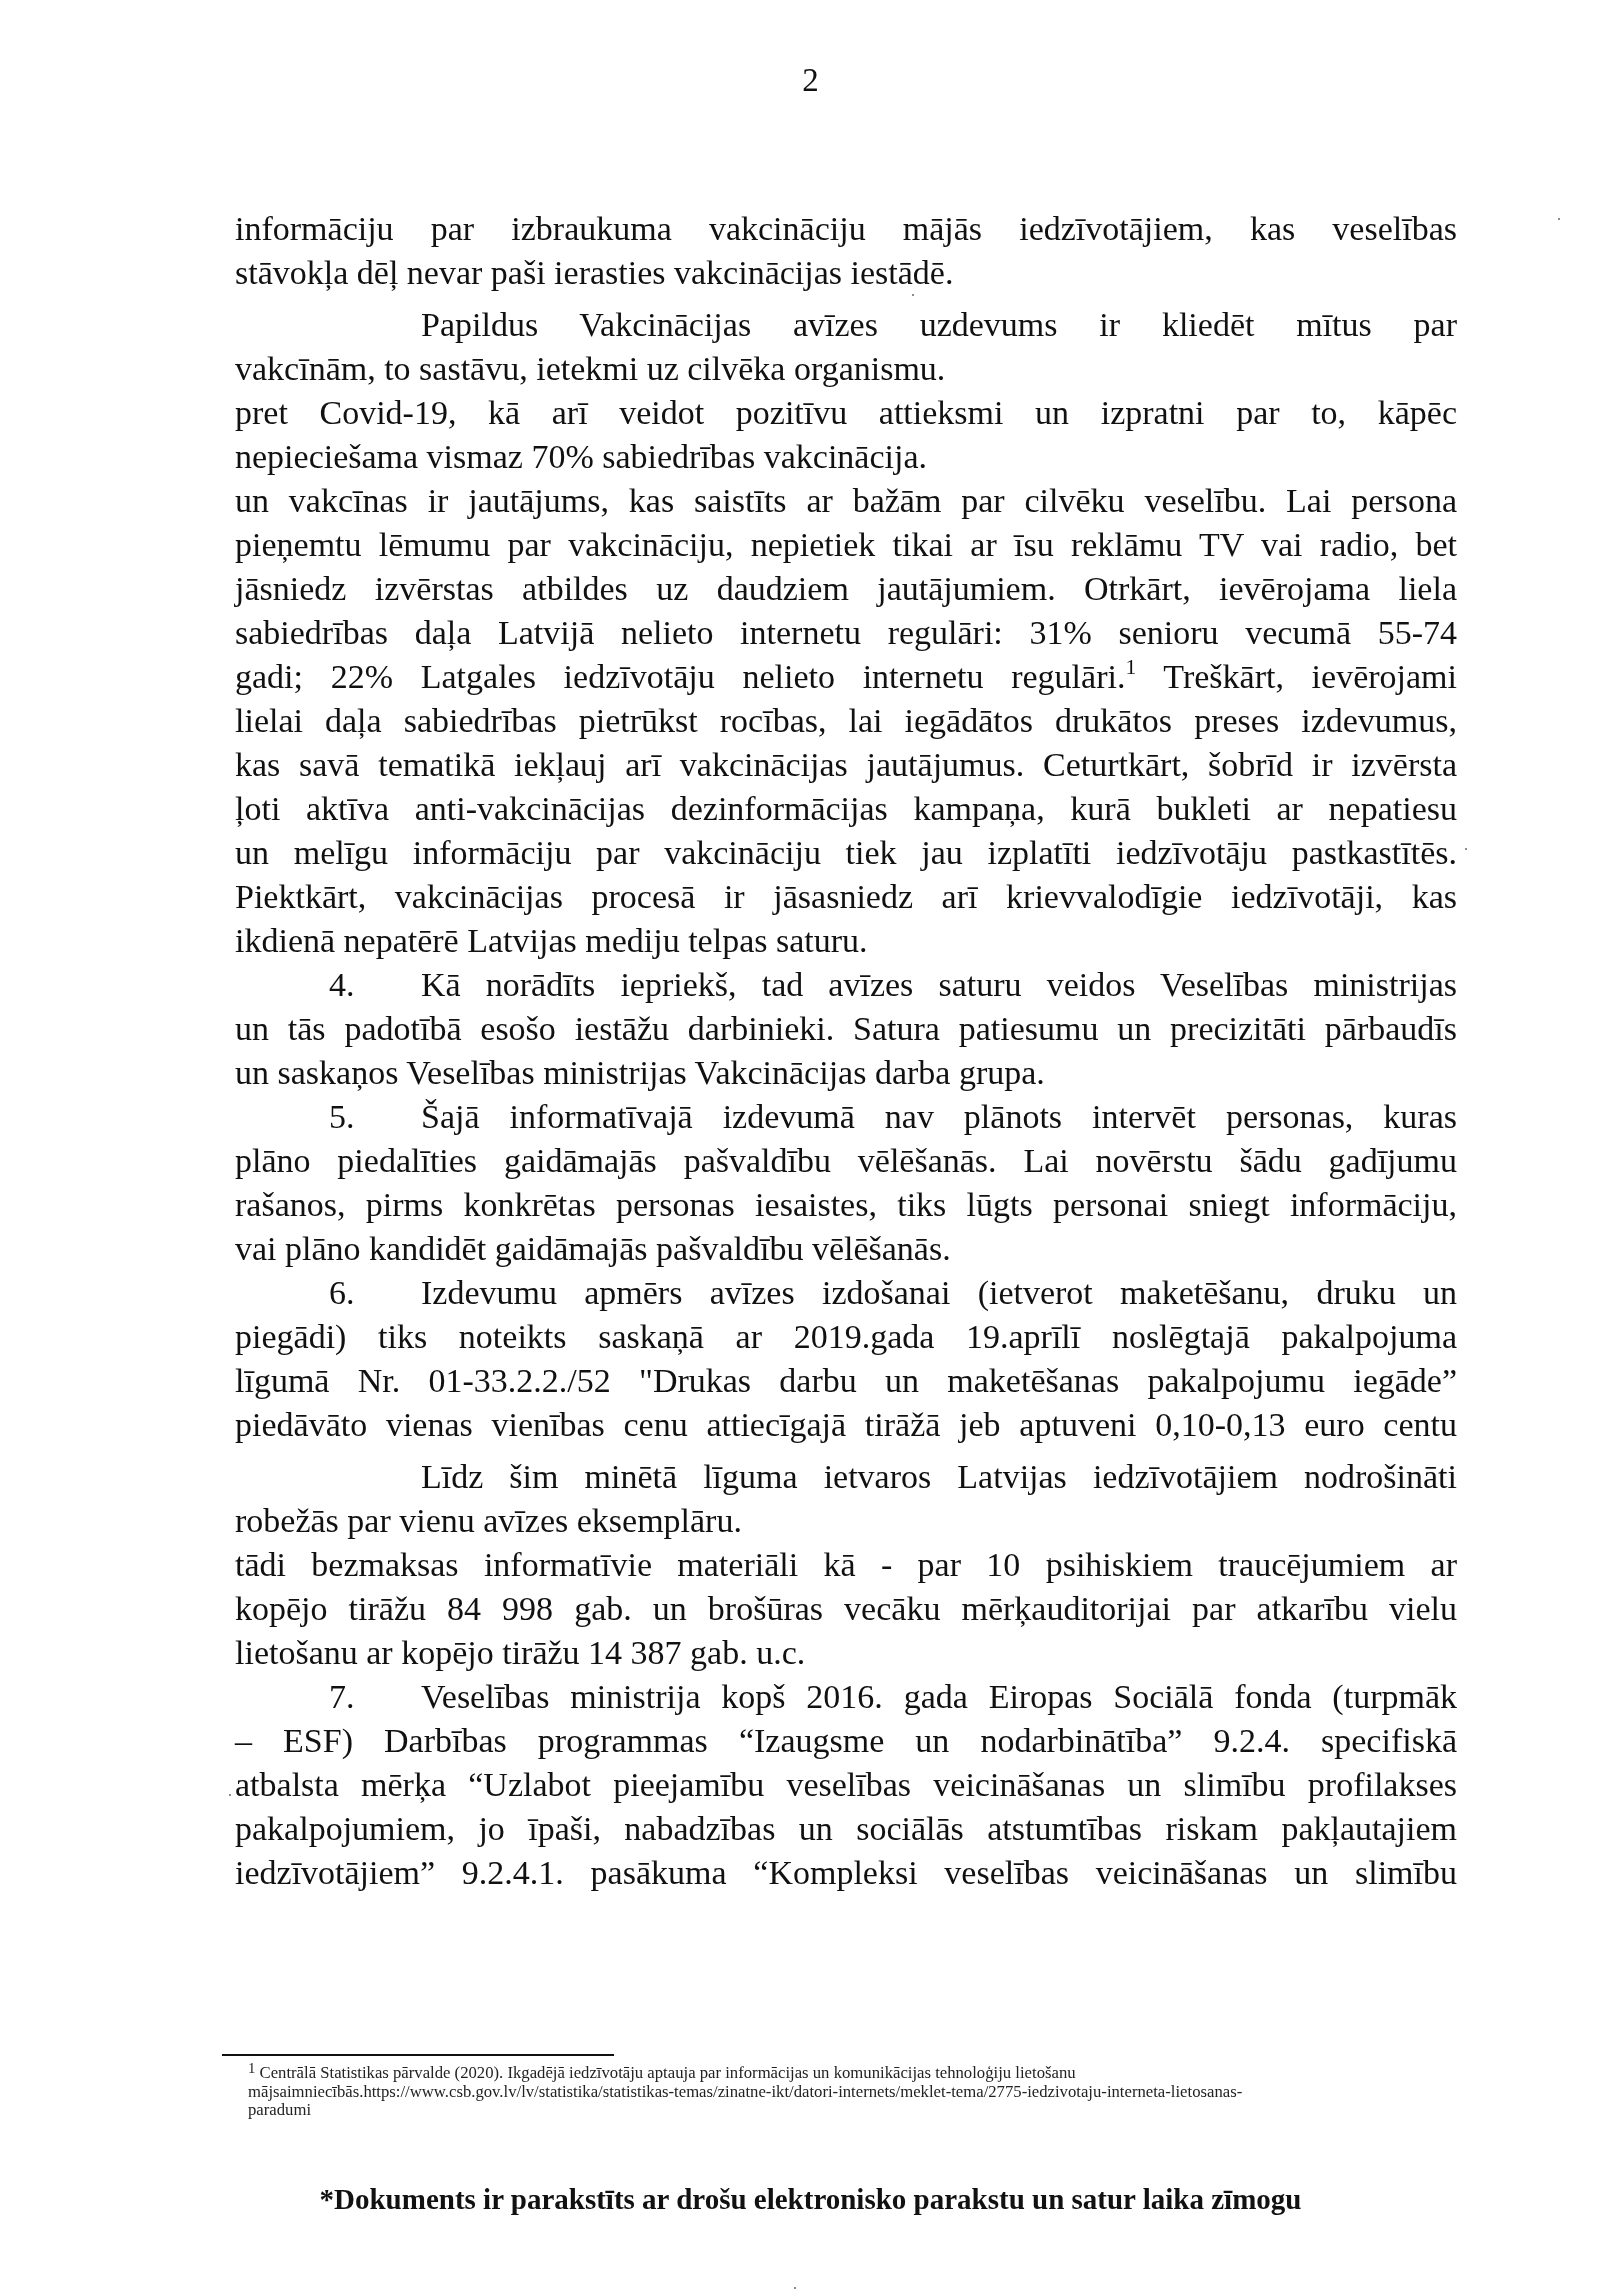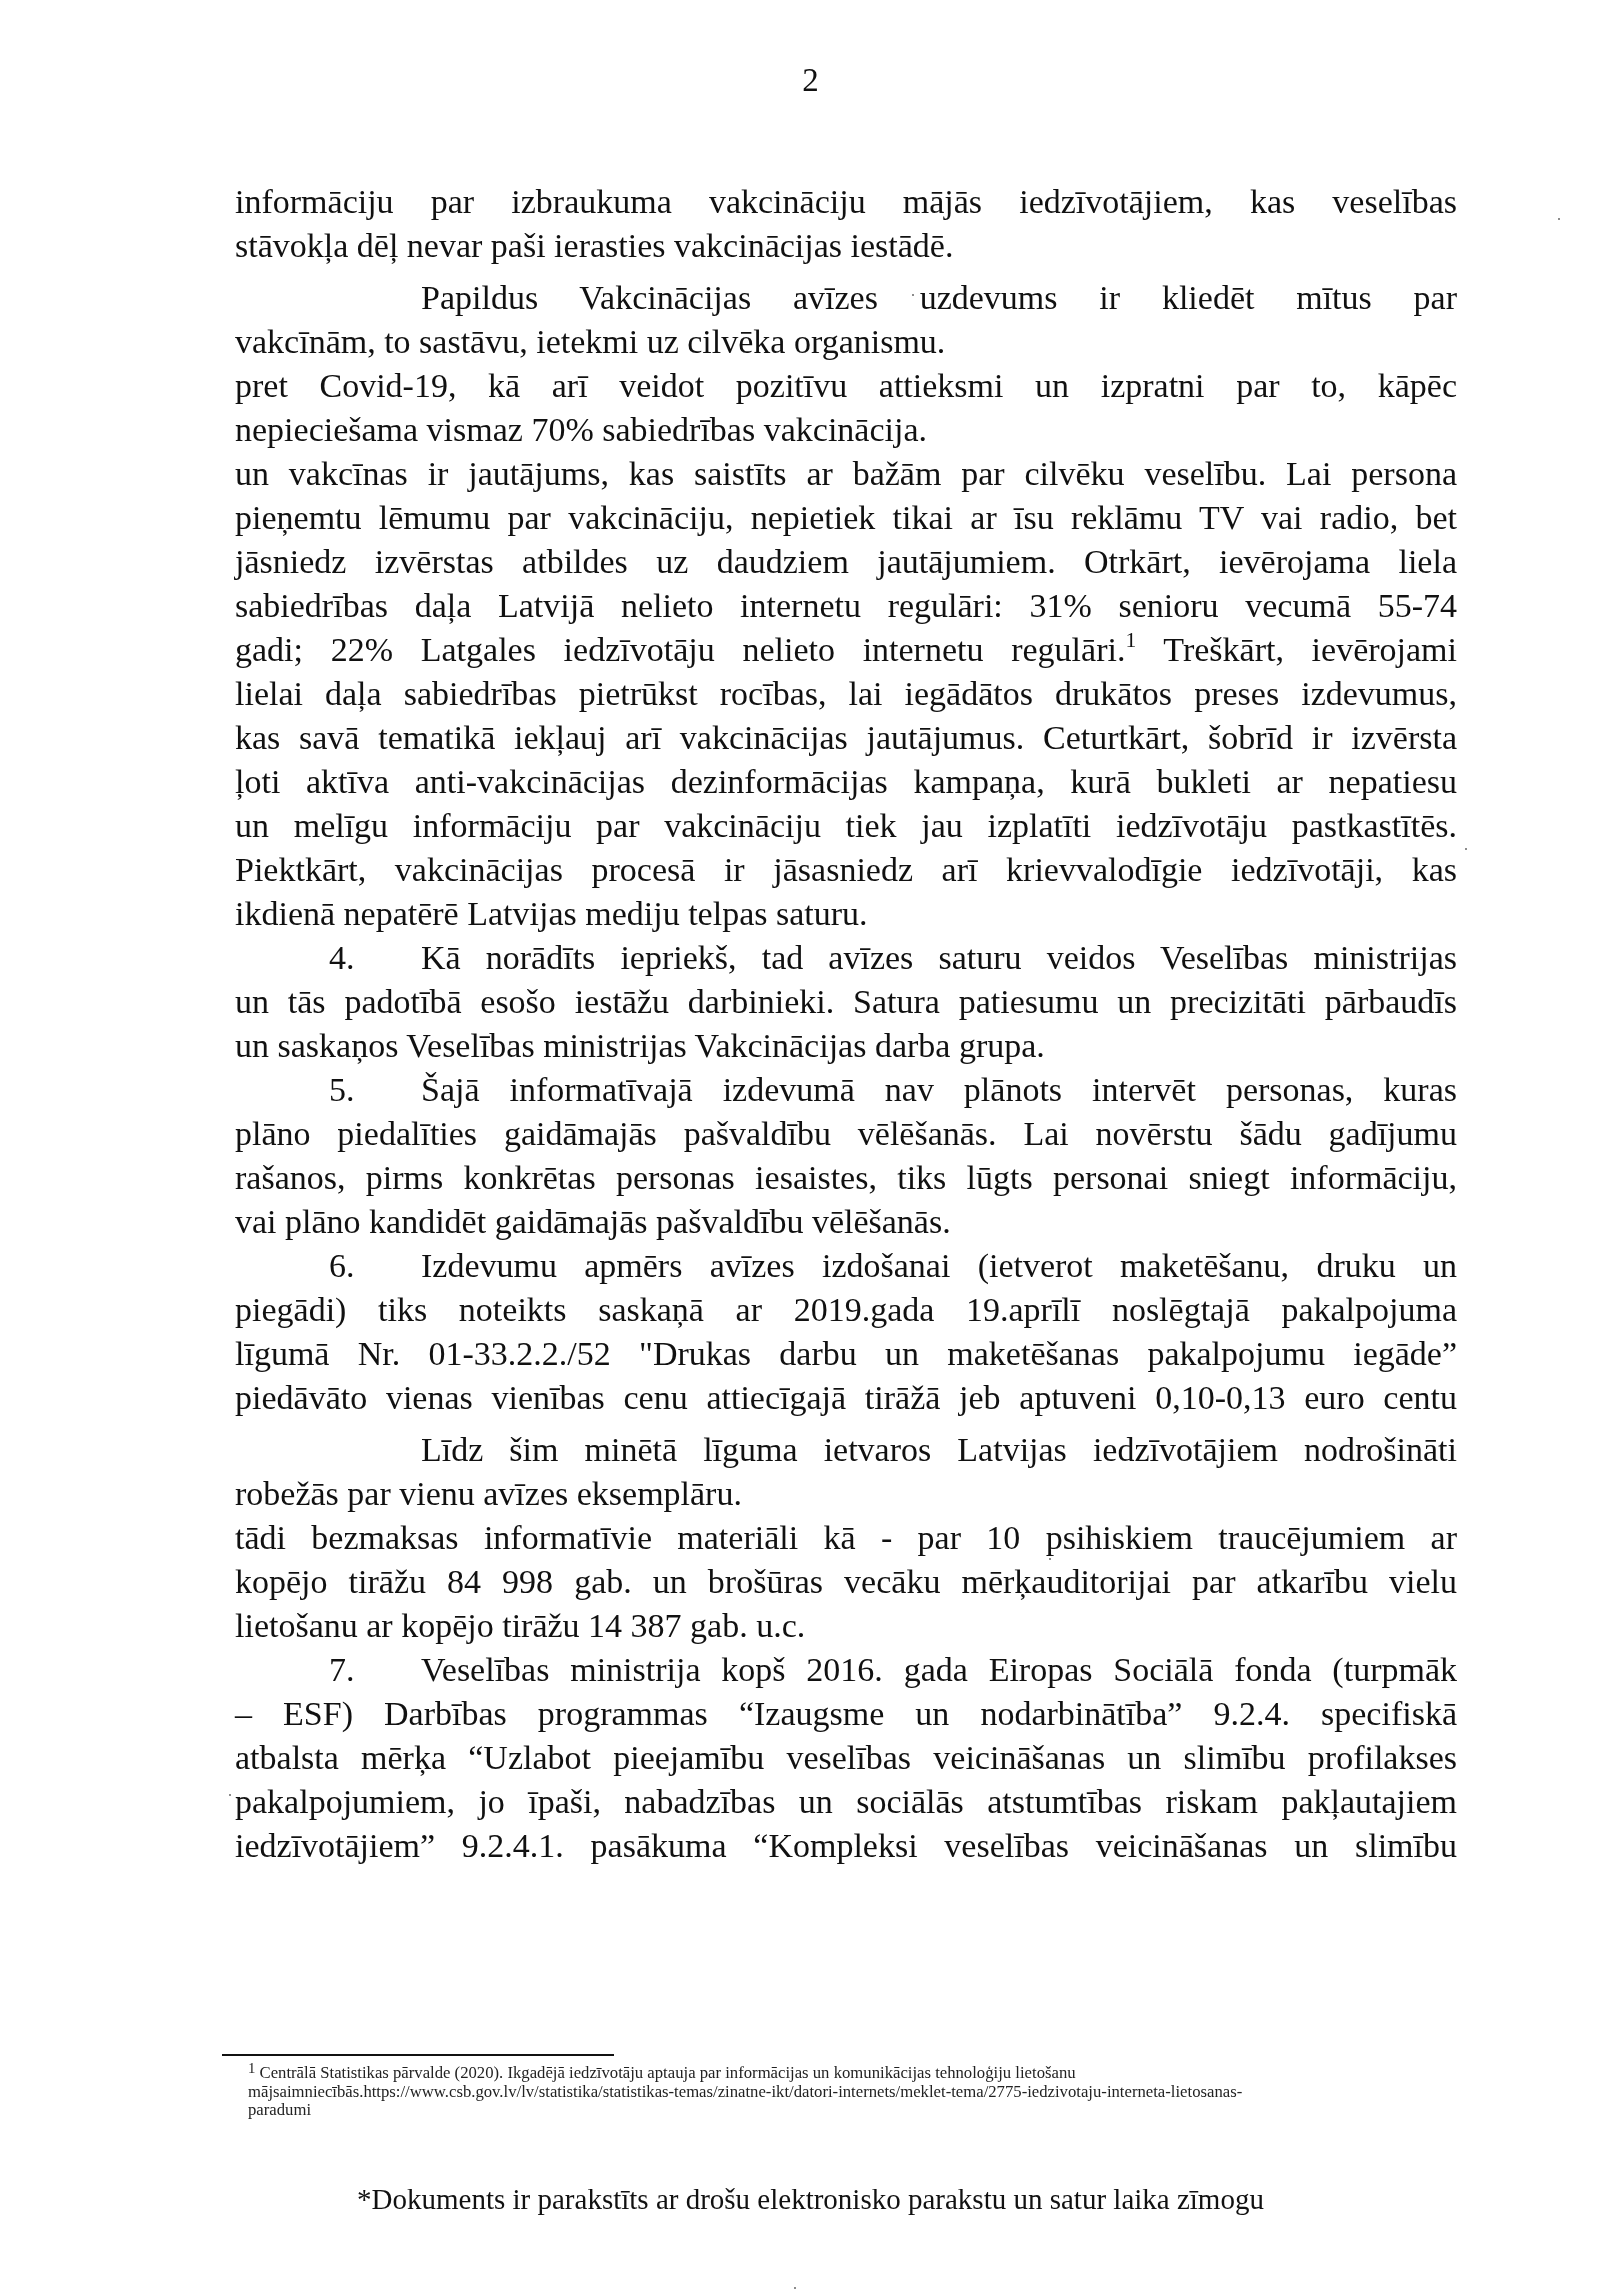--- a/index.html
+++ b/index.html
@@ -1,31 +1,31 @@
 <!DOCTYPE html>
 <html><head>
   <meta charset="utf-8">
   <style>
     html, body { margin: 0; padding: 0; background: #ffffff; }
     body { width: 1621px; height: 2294px; position: relative; overflow: hidden;
            font-family: "Liberation Serif", "DejaVu Serif", serif; color: #111; }
     .page-number { position: absolute; top: 61px; left: 0; width: 1621px; text-align: center;
                    font-size: 33px; line-height: 39px; }
-    .body { position: absolute; left: 235px; top: 180px; width: 1222px; }
+    .body { position: absolute; left: 235px; top: 207px; width: 1222px; }
     .line { display: block; height: 44px; line-height: 44px; font-size: 34px;
             white-space: nowrap; text-align: justify; text-align-last: justify; }
     .line.last { text-align-last: left; }
     .line.indent { padding-left: 186px; margin-top: 8px; }
     .line.num { padding-left: 0; position: relative; }
     .num-label { display: inline-block; width: 186px; padding-left: 94px; box-sizing: border-box; }
     sup { font-size: 21.6px; line-height: 0; vertical-align: 13.7px; }
     .footnote-sep { position: absolute; left: 222px; top: 2054px; width: 392px; height: 2px; background: #111; }
     .footnotes { position: absolute; left: 248px; top: 2064px; width: 1215px; font-size: 16.7px; line-height: 18.6px; color: #222; }
     .footnotes sup { font-size: 14.7px; vertical-align: 4.9px; }
-    .footer { position: absolute; top: 2182px; left: 0; width: 1621px; text-align: center; font-size: 29px; line-height: 35px; }
+    .footer { position: absolute; top: 2182px; left: 0; width: 1621px; text-align: center; font-size: 29px; line-height: 35px; font-weight: bold; }
     .speck { position: absolute; width: 2px; height: 2px; background: #666; border-radius: 1px; }
   </style>
 </head>
 <body>
 
 <div class="page-number">2</div>
 
 <div class="body" id="body">
     <div class="line">informāciju par izbraukuma vakcināciju mājās iedzīvotājiem, kas veselības</div>
     <div class="line last">stāvokļa dēļ nevar paši ierasties vakcinācijas iestādē.</div>

